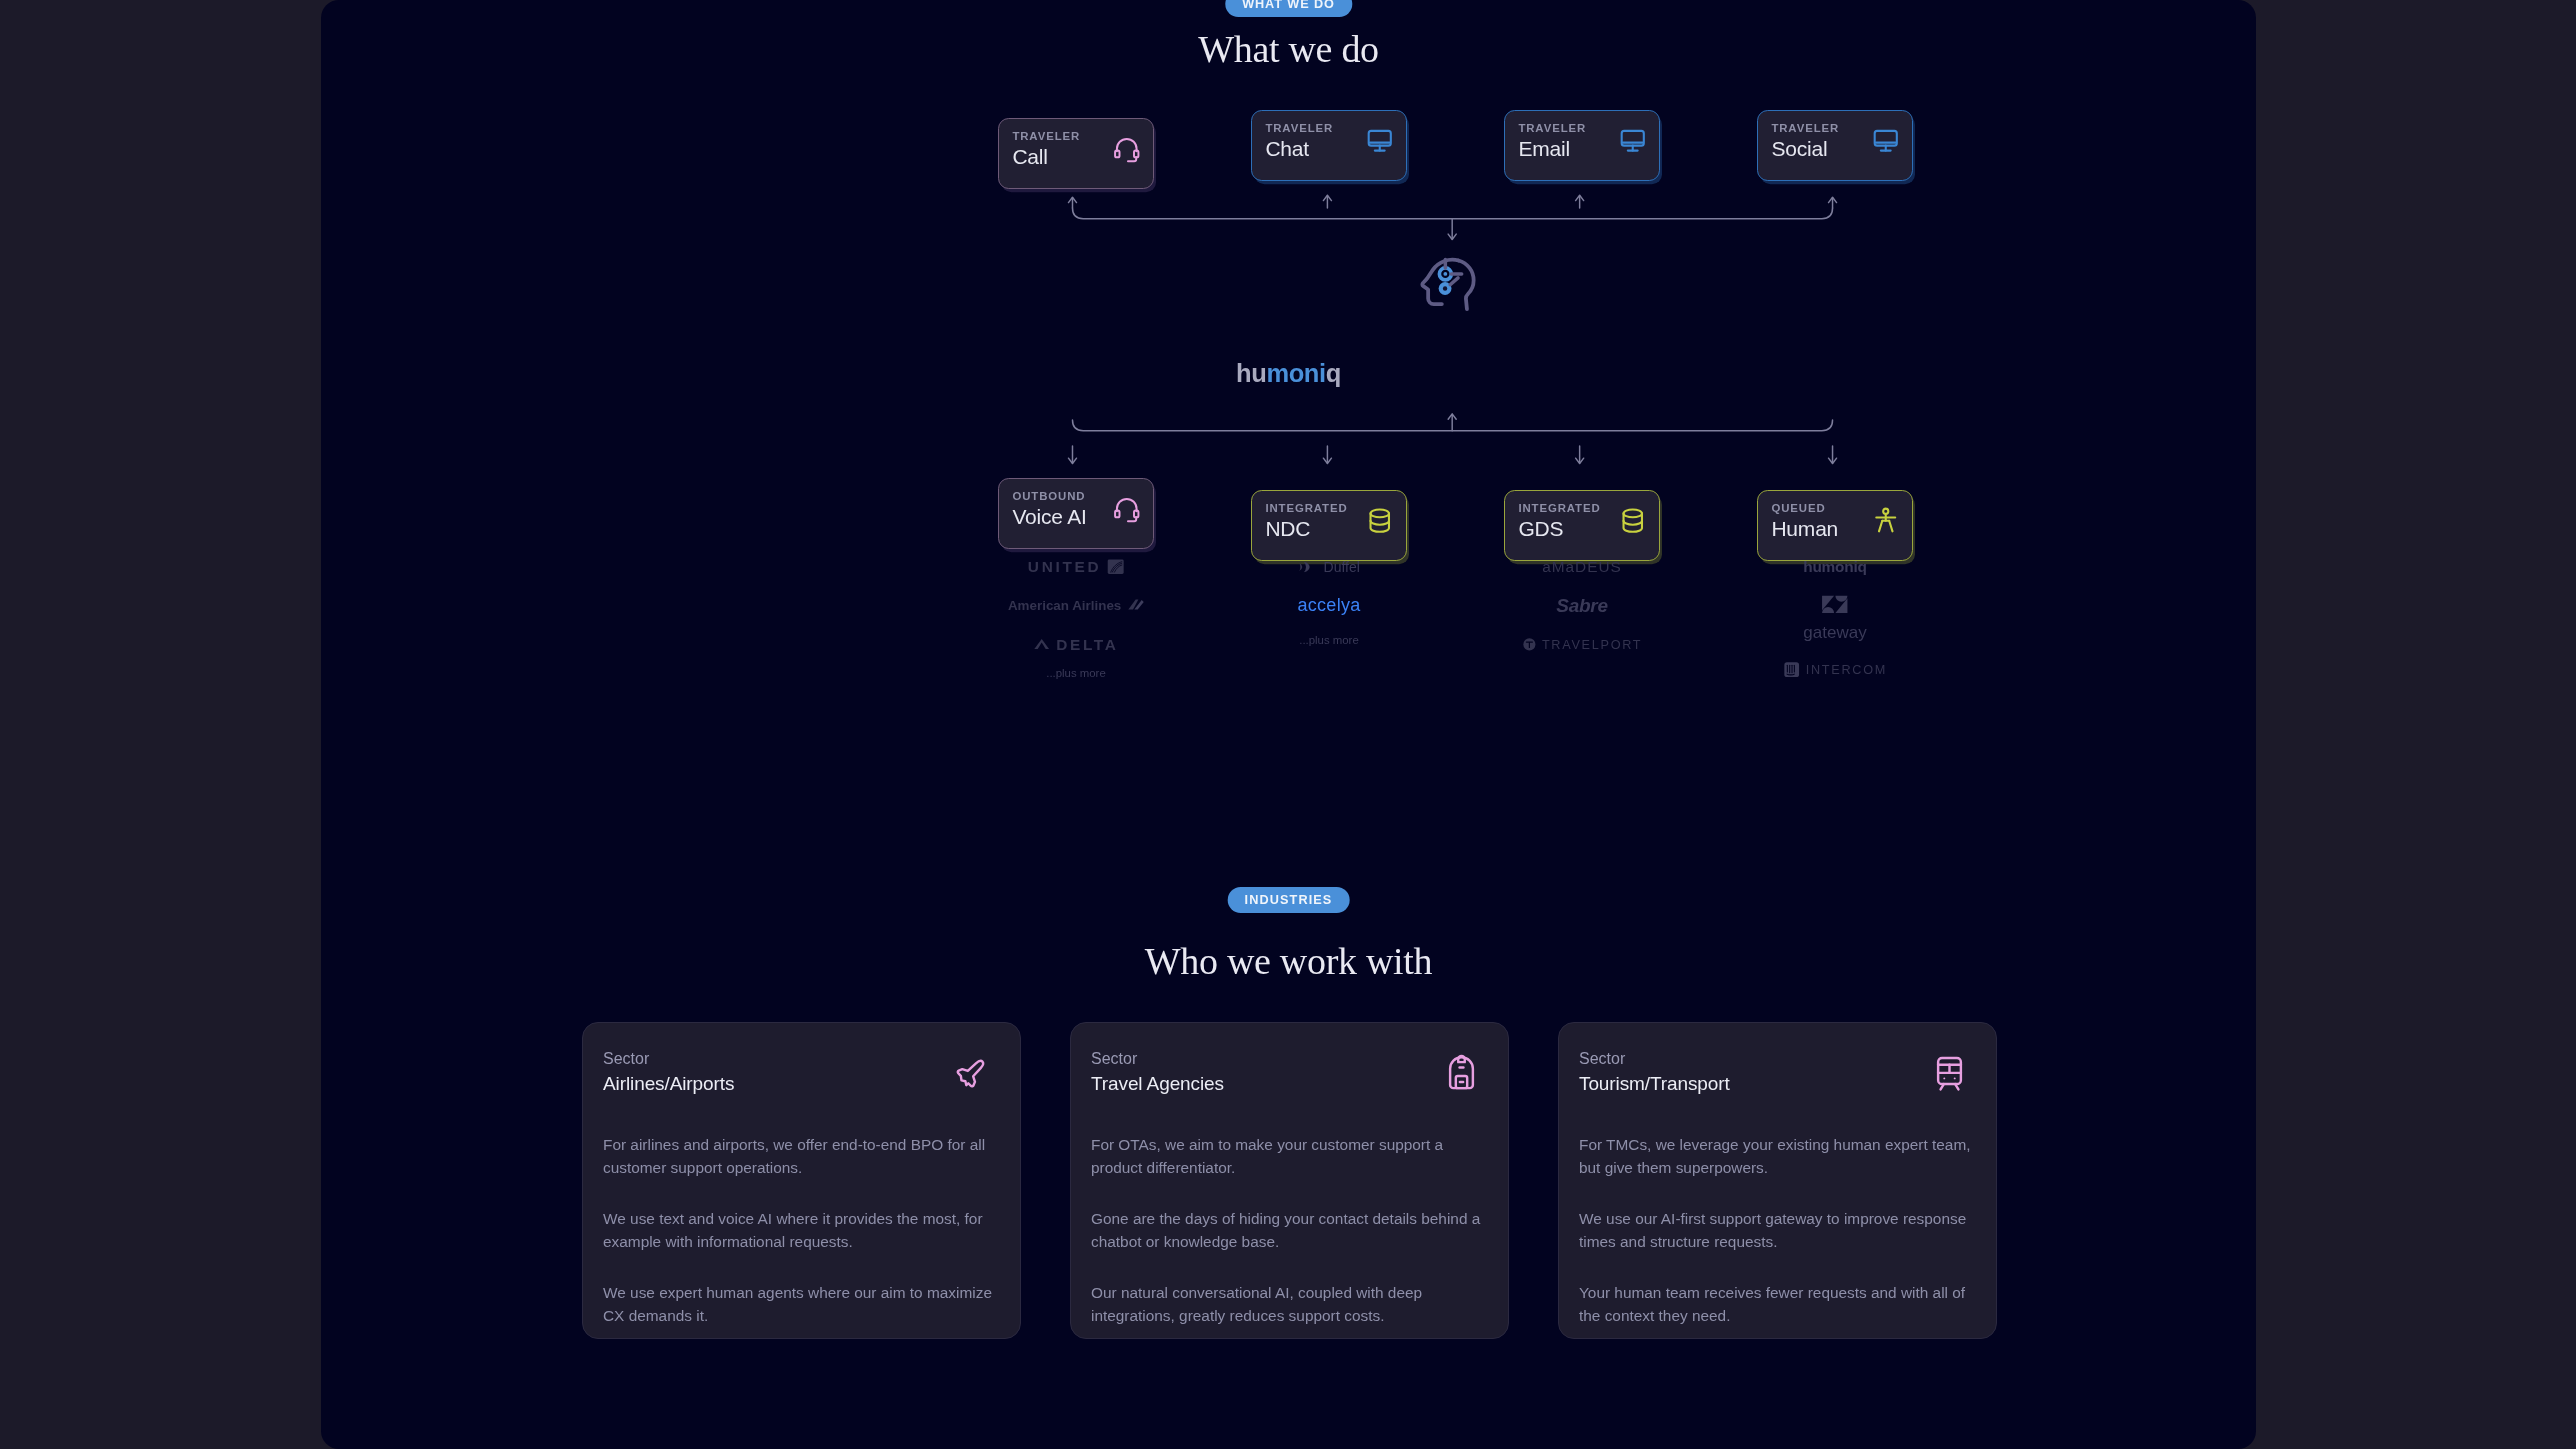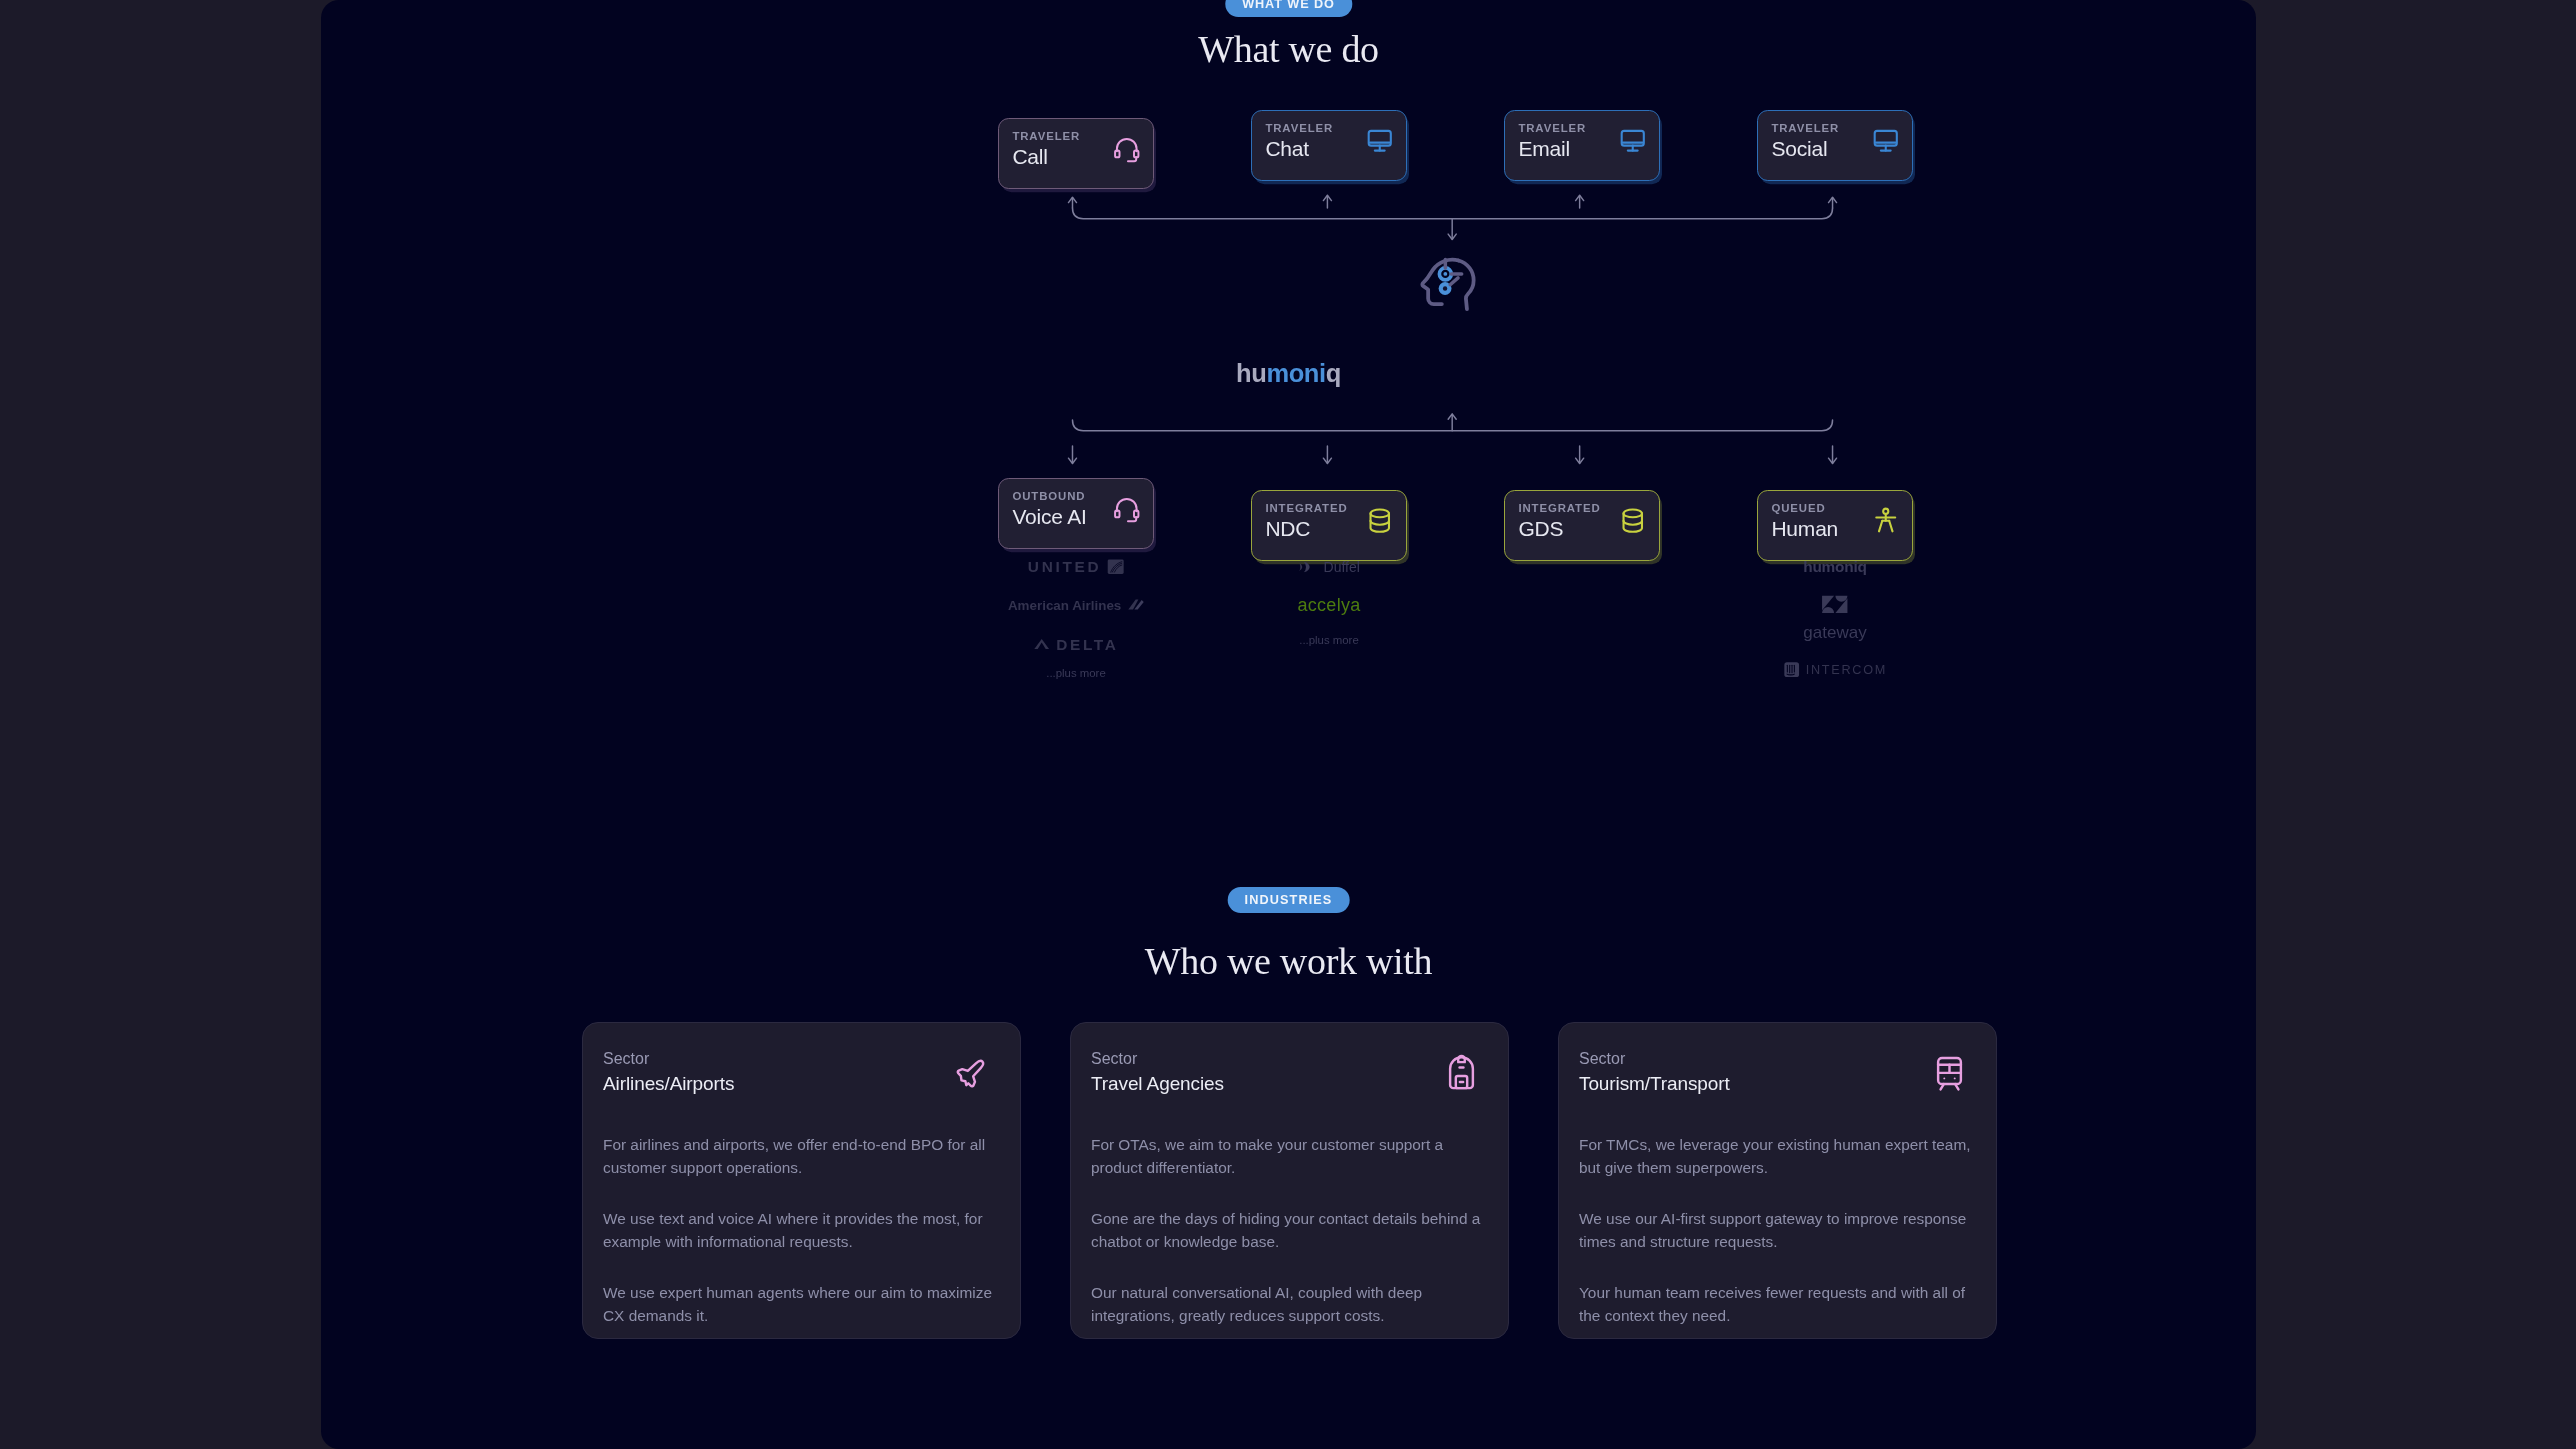--- a/index.html
+++ b/index.html
@@ -281,25 +281,40 @@
 
   <div class="logocol" style="left:930px; top:547px;">
     <div class="logorow">
       <svg width="20" height="16" viewBox="0 0 30 24">
         <path d="M2 6 Q5 12 2 18 Q6 16 6.5 12 Q6 8 2 6 Z" fill="#33334f"></path>
         <path d="M9 4 Q15 12 9 20 Q17 18 17.5 12 Q17 6 9 4 Z" fill="#3a3a58"></path>
       </svg>
       <span style="font-size:14px;font-weight:500;letter-spacing:0;color:#3a3a58">Duffel</span>
     </div>
     <div class="logorow">
-      <span style="font-size:18px;font-weight:400;letter-spacing:0.3px;color:#4d7c0f">accelya</span>
+      <span style="font-size:18px;font-weight:400;letter-spacing:0.3px;color:#3b82f6">accelya</span>
     </div>
     <div class="plusmore" style="margin-top:9.4px">...plus more</div>
   </div>
 
+  <div class="logocol" style="left:1183px; top:547px;">
+    <div class="logorow">
+      <span style="font-size:15.4px;font-weight:500;letter-spacing:1px;color:#33334f">aMaDEUS</span>
+    </div>
+    <div class="logorow">
+      <span style="font-size:19px;font-weight:700;font-style:italic;letter-spacing:-0.3px;color:#3a3a58">Sabre</span>
+    </div>
+    <div class="logorow">
+      <svg width="14.8" height="14.8" viewBox="0 0 22 22">
+        <circle cx="11" cy="11" r="9" fill="#33334f"></circle>
+        <path d="M6.5 7.5h9M11 7.5v8" stroke="#020320" stroke-width="1.8" stroke-linecap="round"></path>
+      </svg>
+      <span style="font-size:12.7px;font-weight:500;letter-spacing:1.7px;color:#33334f">TRAVELPORT</span>
+    </div>
+  </div>
 
   <div class="logocol" style="left:1436px; top:547px;">
     <div class="logorow">
       <span style="font-size:15.4px;font-weight:700;letter-spacing:-0.2px;color:#3a3a58">humoniq</span>
     </div>
     <div class="logorow" style="height:64px;flex-direction:column;gap:1.3px">
       <svg width="29.5" height="28" viewBox="0 0 44 42">
         <path d="M3 4h18L3 26V4Z" fill="#3a3a58"></path>
         <path d="M3 30a9 9 0 0 1 18 0H3Z" fill="#3a3a58"></path>
         <path d="M41 30H23L41 8v22Z" fill="#3a3a58"></path>

